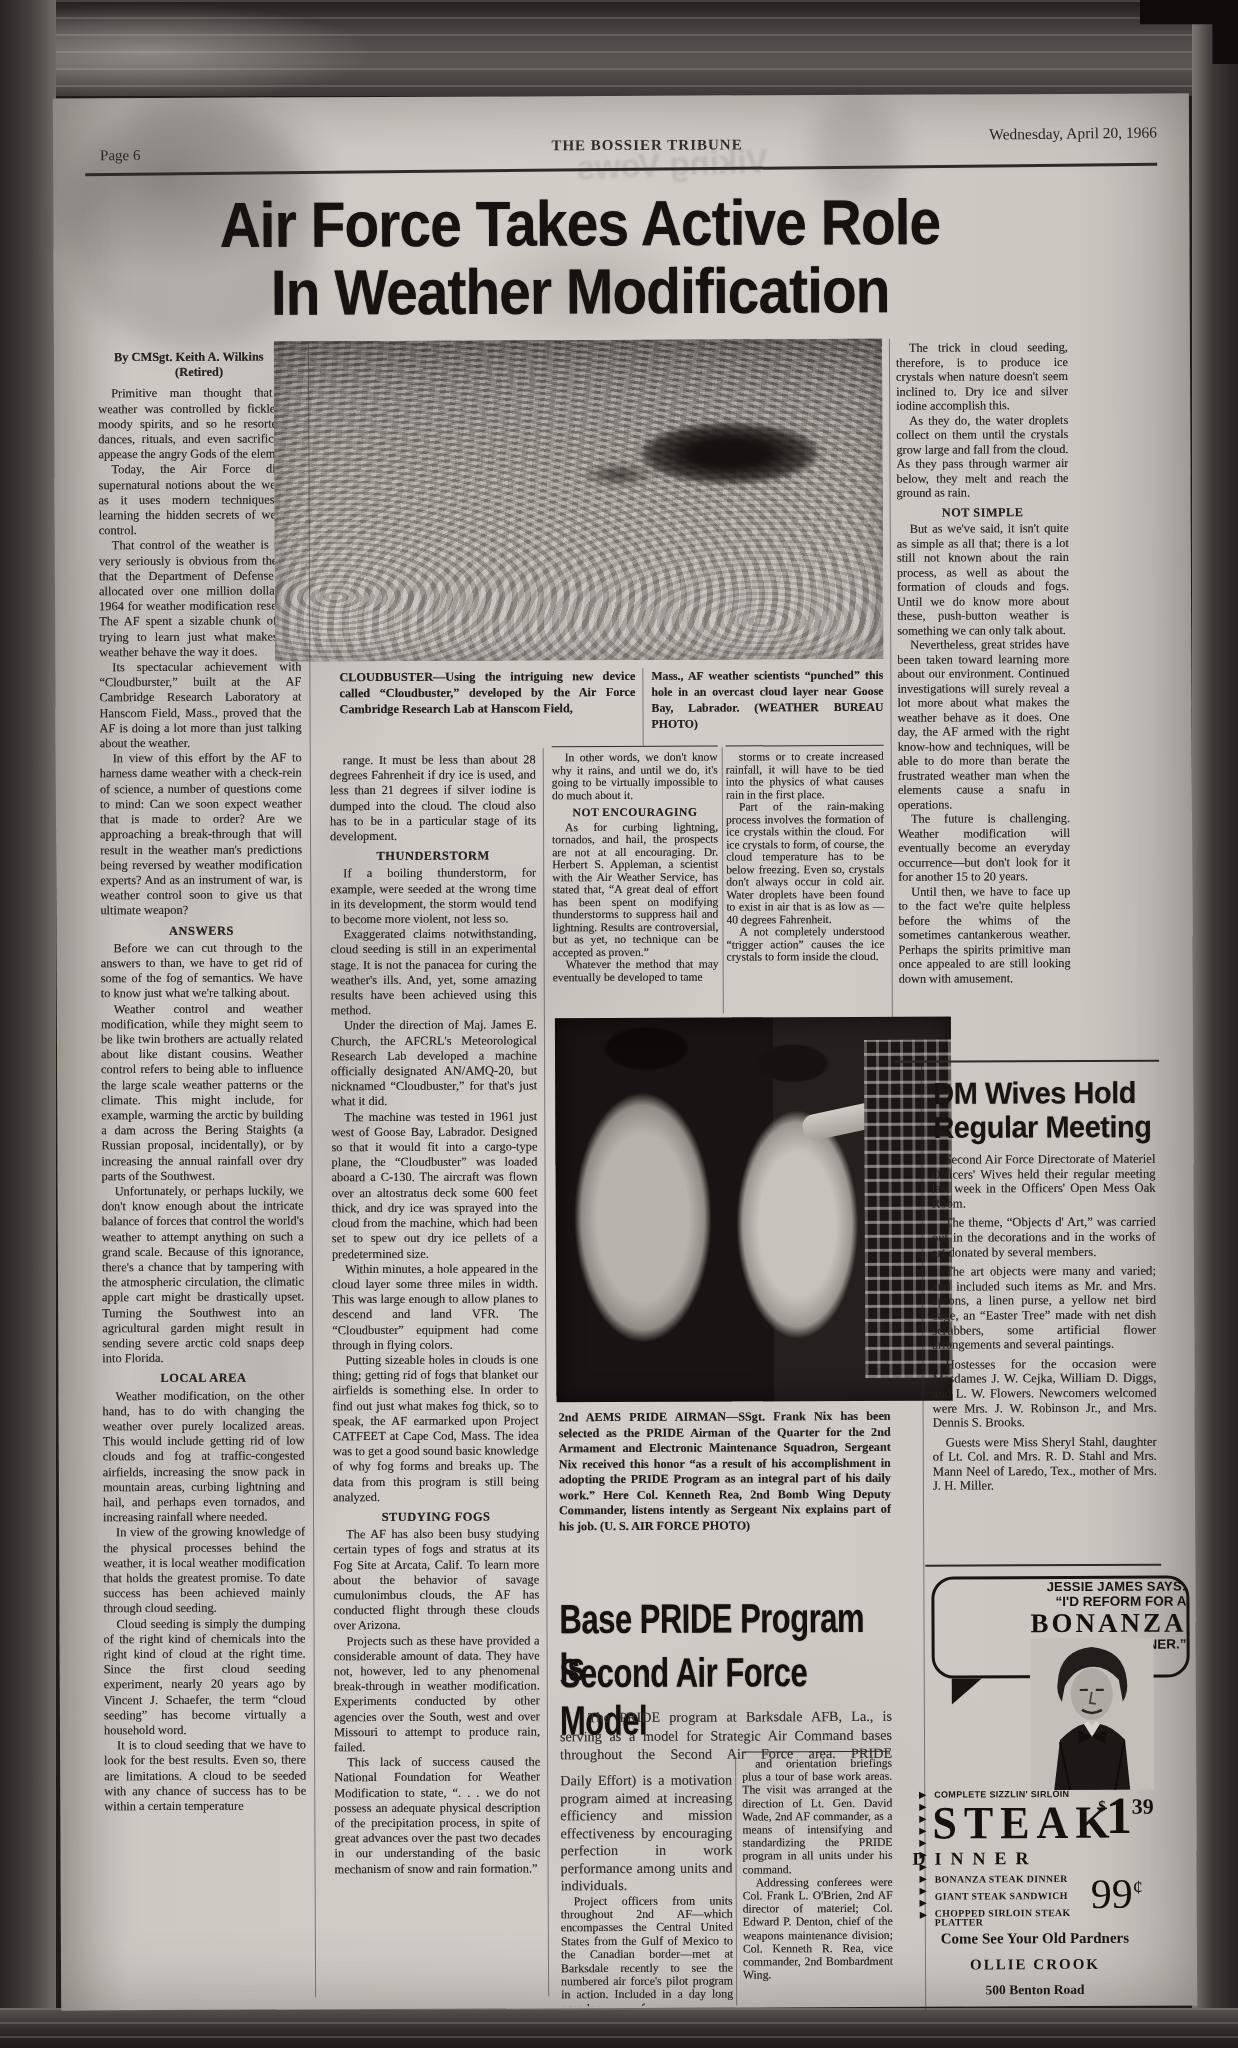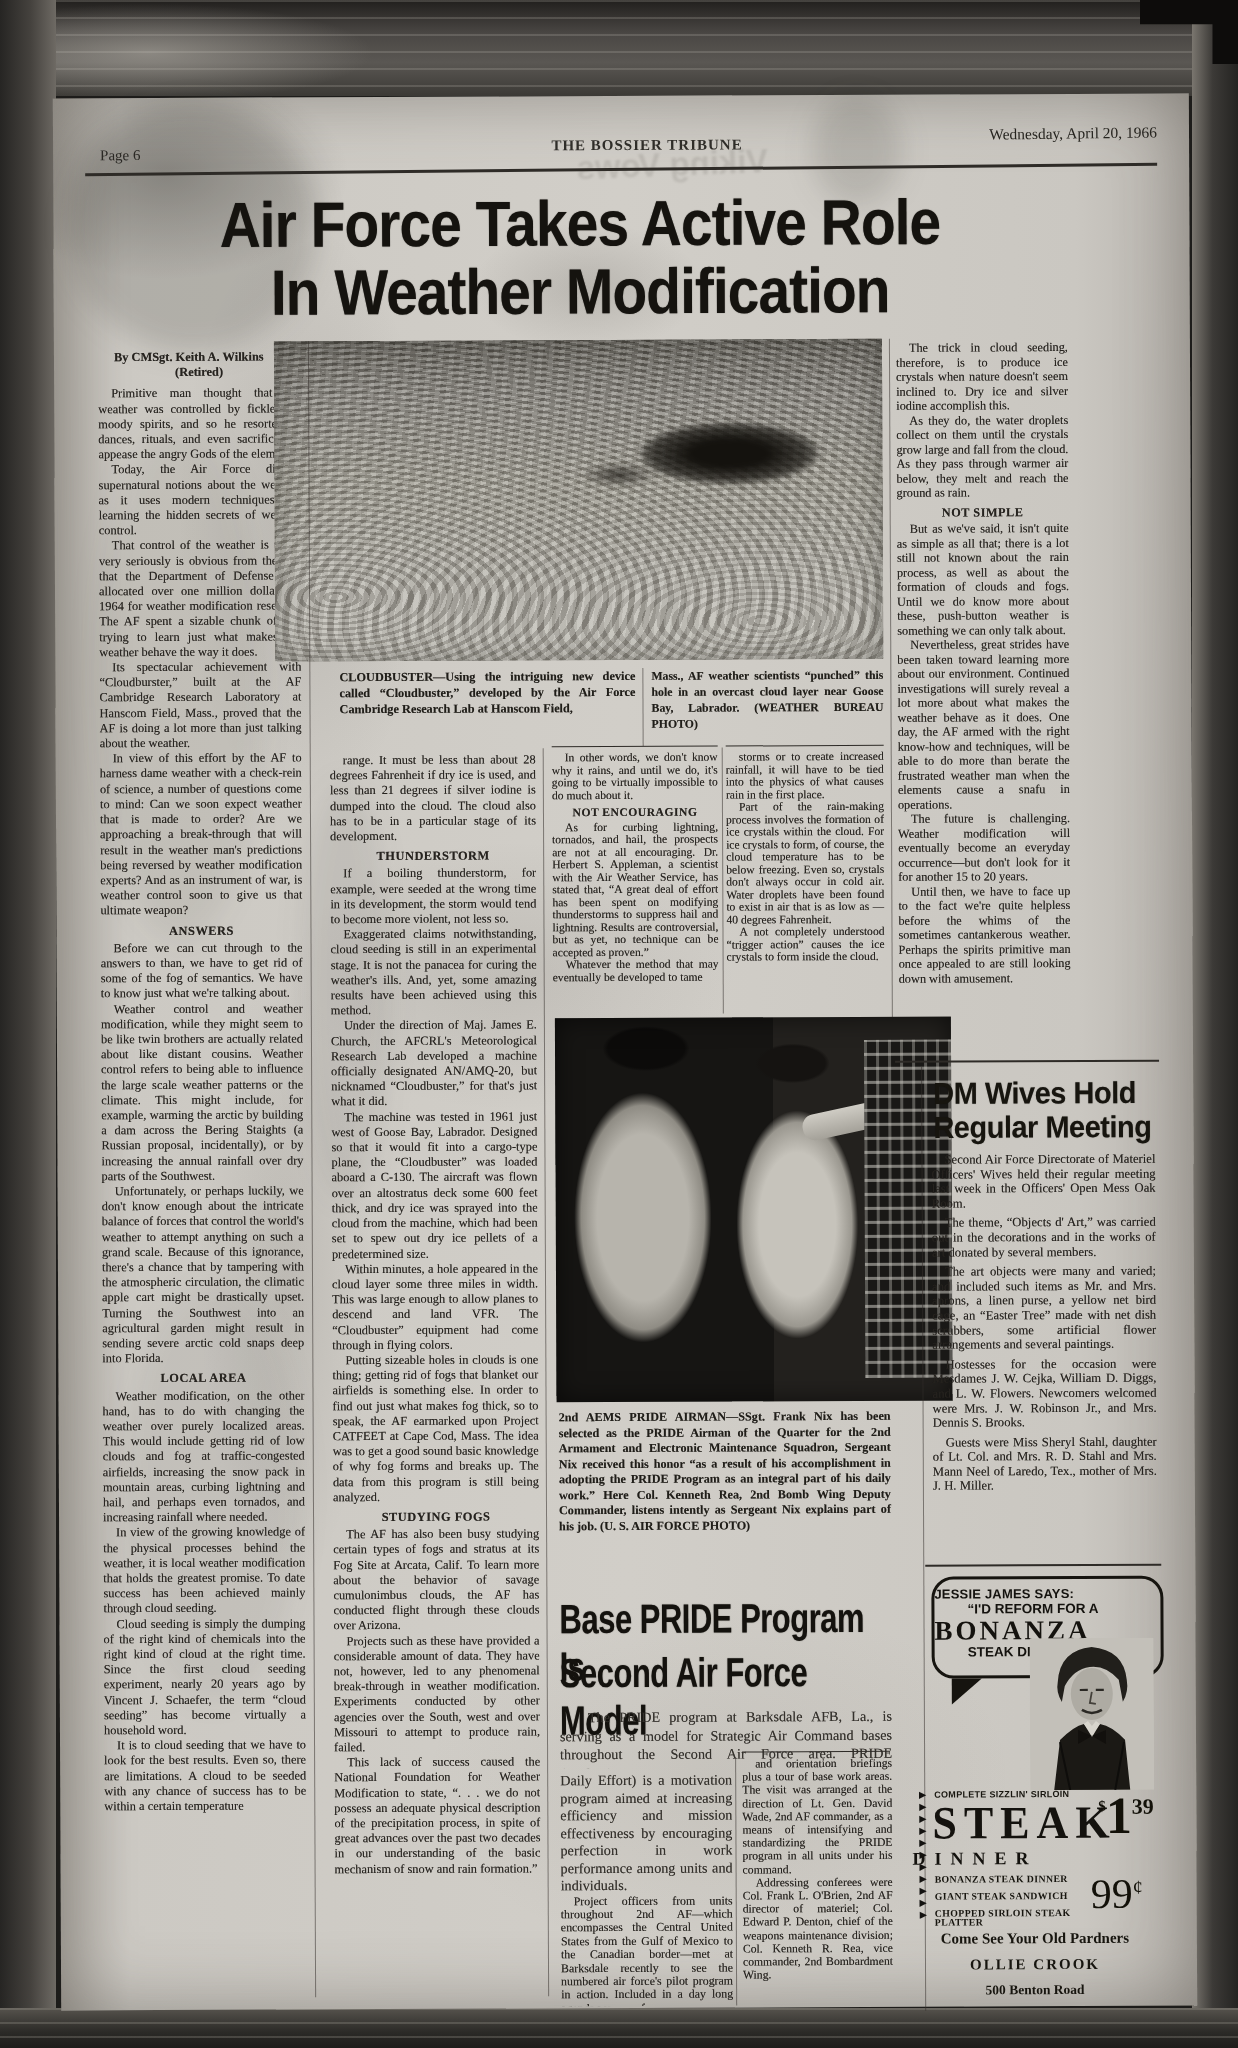--- a/index.html
+++ b/index.html
@@ -115,22 +115,22 @@
   
   .hr-dm{left:894px;top:1062px;width:264px;height:2px;}
   .vr-dm{left:920px;top:1068px;height:944px;}
   .dm-h{left:932px;width:226px;font-family:"Liberation Sans",sans-serif;font-weight:bold;font-size:29px;
     letter-spacing:-.5px;color:#17150f;transform:scaleY(1.05);transform-origin:top;text-shadow:0 0 1px rgba(23,21,15,.4);}
   .dm-l1{top:1078px;} .dm-l2{top:1112px;}
   .dm-body{left:930px;top:1154px;width:224px;height:406px;font-size:12.7px;line-height:14.6px;}
   .dm-body .blk.p{margin-bottom:5px;}
   
   .hr-ad{left:922px;top:1566px;width:236px;height:2px;}
-  .bubble{left:928px;top:1578px;width:232px;height:102px;border:3px solid #16140f;border-radius:22px;
-    text-align:left;padding-top:7px;font-family:"Liberation Sans",sans-serif;color:#14120e;}
+  .bubble{left:928px;top:1578px;width:258px;height:102px;border:3px solid #16140f;border-radius:22px;
+    text-align:right;font-family:"Liberation Sans",sans-serif;color:#14120e;}
   .bubble-h{font-weight:bold;font-size:13px;letter-spacing:.2px;}
   .bubble-1,.bubble-2{font-weight:bold;font-size:13.5px;margin-left:33px;}
   .bubble-b{font-family:"Liberation Serif",serif;font-weight:bold;font-size:27px;letter-spacing:3px;line-height:1.05;}
   .tail{left:948px;top:1680px;width:0;height:0;border-right:30px solid transparent;border-top:26px solid #16140f;}
   .portrait{left:1026px;top:1640px;width:124px;height:152px;}
   .arrows{left:906px;top:1790px;width:18px;height:130px;writing-mode:vertical-rl;text-orientation:upright;
     font-size:9.5px;letter-spacing:1px;color:#131210;overflow:hidden;}
   .kicker{left:930px;top:1792px;width:160px;font:bold 9px/1 "Liberation Sans",sans-serif;letter-spacing:.3px;color:#18160f;}
   .steak{left:928px;top:1802px;font-family:"Liberation Serif",serif;font-weight:bold;font-size:44px;line-height:1;
     letter-spacing:7px;color:#14120e;transform:scaleY(1.05);transform-origin:top;}

